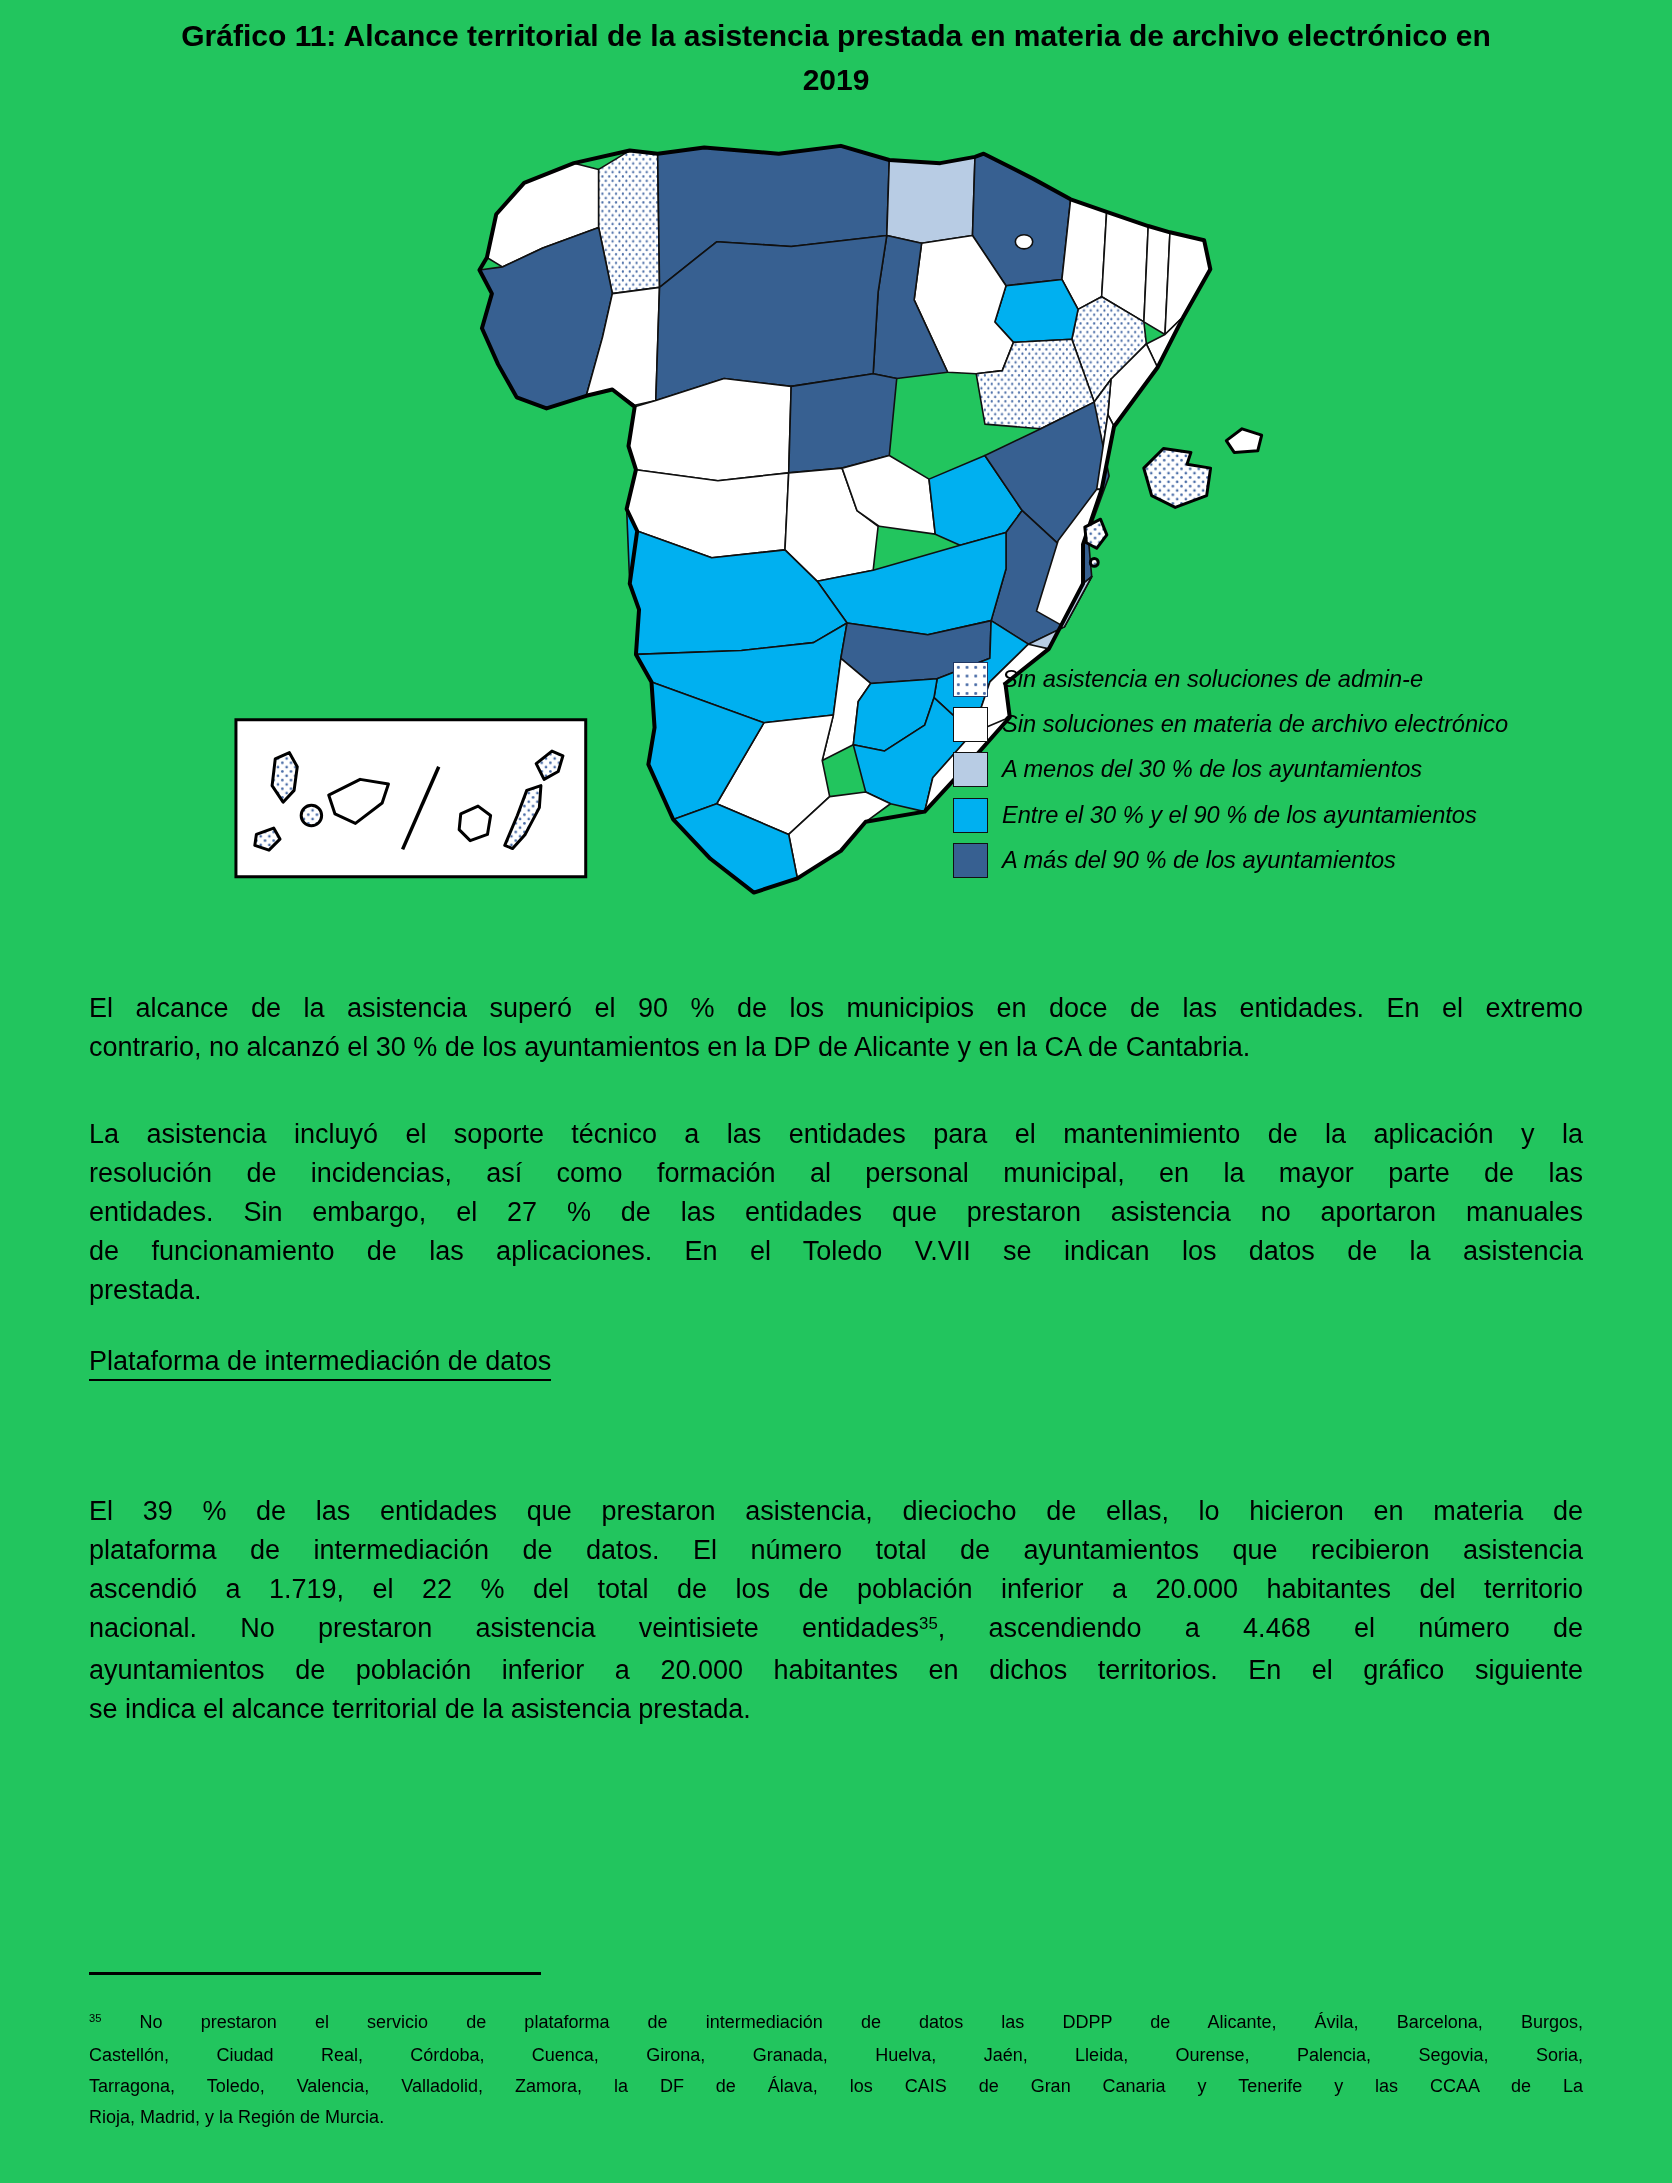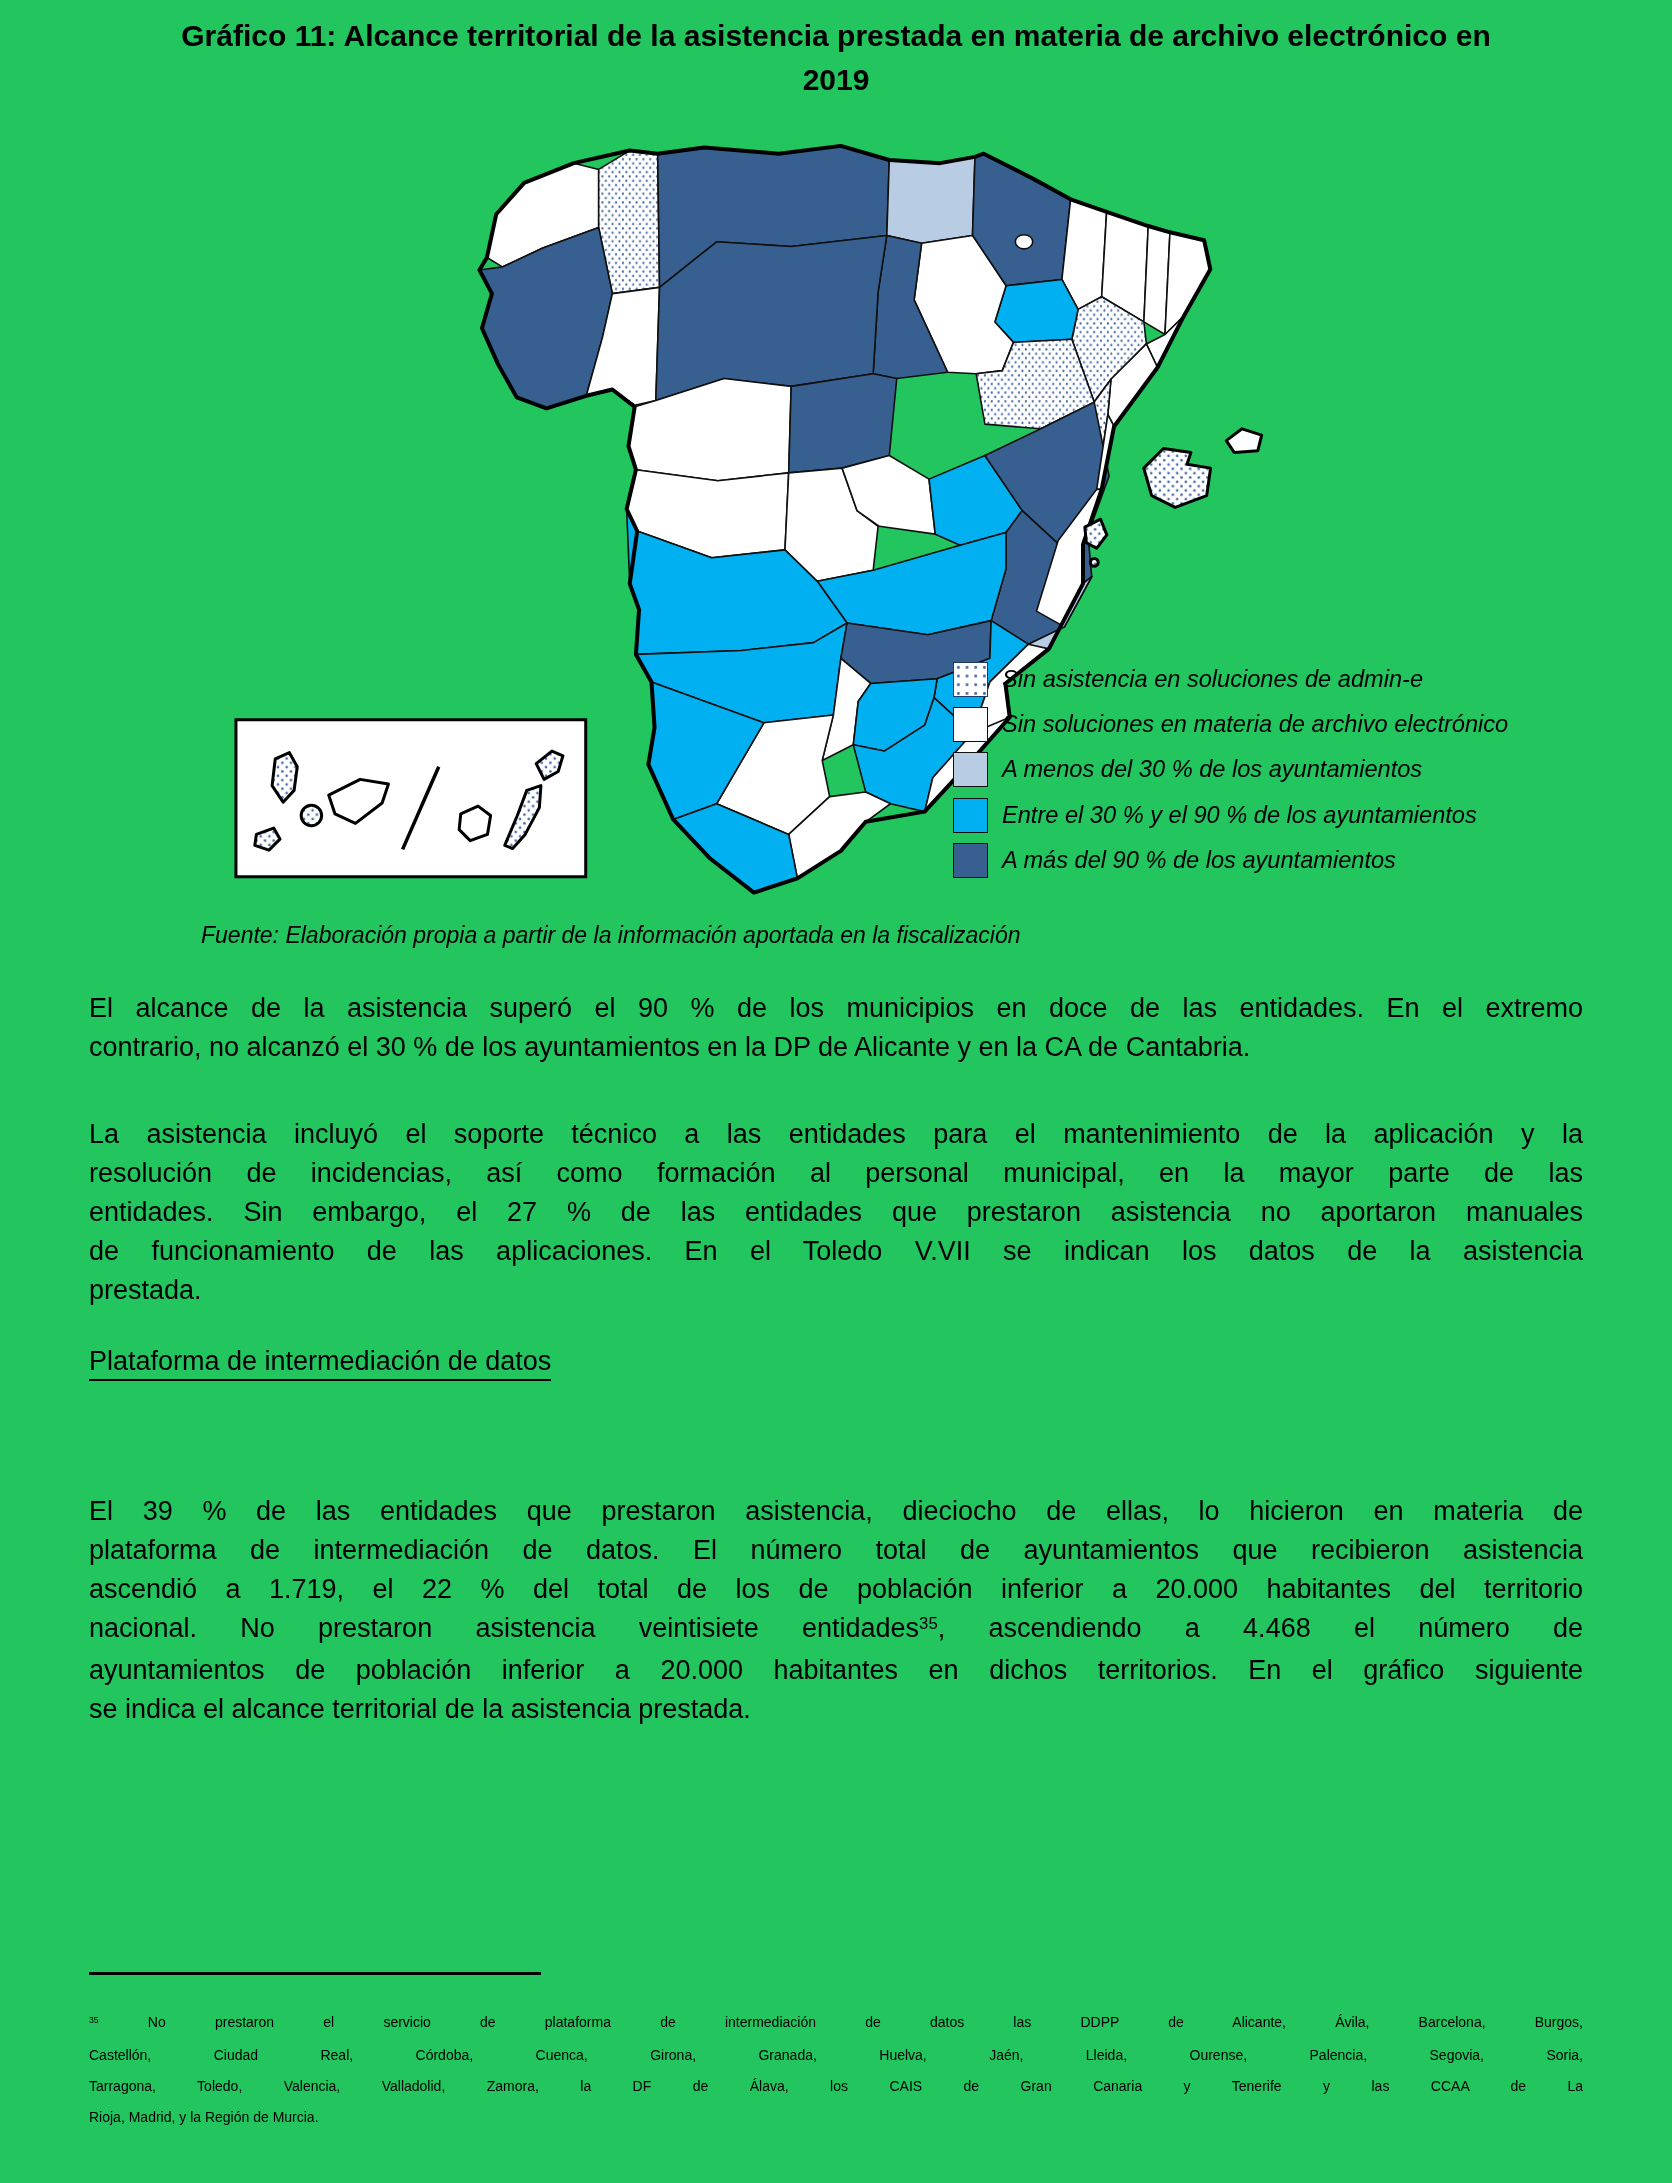--- a/index.html
+++ b/index.html
@@ -15,21 +15,21 @@
   .swatch{width:35px;height:35px;box-sizing:border-box;border:1.6px solid #111;flex:0 0 35px;}
   .legend-label{margin-left:14px;font-size:23.6px;white-space:nowrap;}
   .fuente{position:absolute;left:201px;top:922px;font-style:italic;font-size:23px;}
   .para{position:absolute;left:89px;width:1494px;font-size:27px;line-height:39px;}
   .para .jline{text-align:justify;text-align-last:justify;}
   .para .jlast{text-align:justify;text-align-last:left;}
   .p1{top:989px;} .p2{top:1115px;} .p3{top:1492px;}
   .section-heading{position:absolute;left:89px;top:1346px;font-size:27px;}
   .section-heading span{border-bottom:2.4px solid #000;padding-bottom:3.1px;text-align:center;}
   .footnote-rule{position:absolute;left:89px;top:1972px;width:452px;height:3.1px;background:#000;}
-  .footnote{top:2007px;font-size:14px;line-height:31px;}
+  .footnote{top:2007px;font-size:18px;line-height:31px;}
   .sup{font-size:0.62em;position:relative;top:-0.5em;}
 </style>
 </head>
 <body>
 
 <div class="page">
 
   <div class="title">
     <div>Gráfico 11: Alcance territorial de la asistencia prestada en materia de archivo electrónico en</div>
     <div>2019</div>
@@ -134,21 +134,20 @@
     <div class="legend-row">
       <span class="swatch" style="background-color: rgb(0, 176, 240);"></span>
       <span class="legend-label">Entre el 30 % y el 90 % de los ayuntamientos</span>
     </div>
     <div class="legend-row">
       <span class="swatch" style="background-color: rgb(55, 96, 145);"></span>
       <span class="legend-label">A más del 90 % de los ayuntamientos</span>
     </div>
   </div>
 
-  <div class="fuente">Fuente: Elaboración propia a partir de la información aportada en la fiscalización</div>
 
   <div class="para p1">
       <div class="jline">El alcance de la asistencia superó el 90 % de los municipios en doce de las entidades. En el extremo</div>
       <div class="jlast">contrario, no alcanzó el 30 % de los ayuntamientos en la DP de Alicante y en la CA de Cantabria.</div>
     </div>
   <div class="para p2">
       <div class="jline">La asistencia incluyó el soporte técnico a las entidades para el mantenimiento de la aplicación y la</div>
       <div class="jline">resolución de incidencias, así como formación al personal municipal, en la mayor parte de las</div>
       <div class="jline">entidades. Sin embargo, el 27 % de las entidades que prestaron asistencia no aportaron manuales</div>
       <div class="jline">de funcionamiento de las aplicaciones. En el Toledo V.VII se indican los datos de la asistencia</div>

